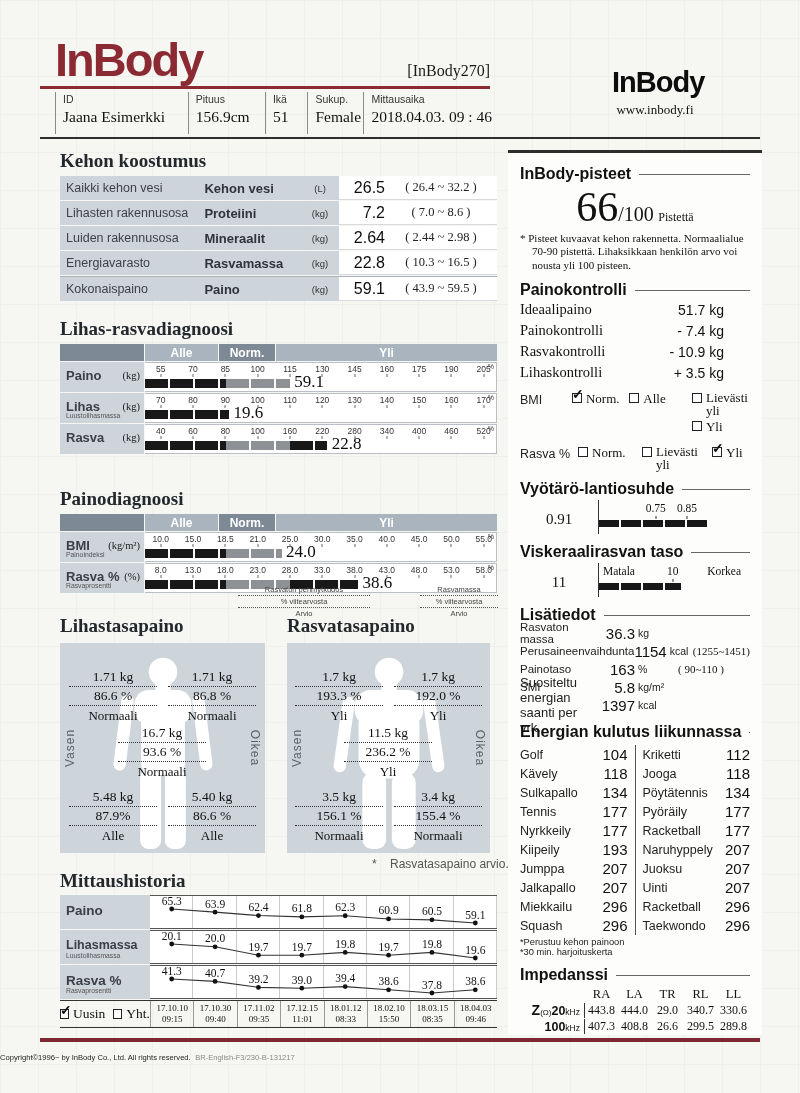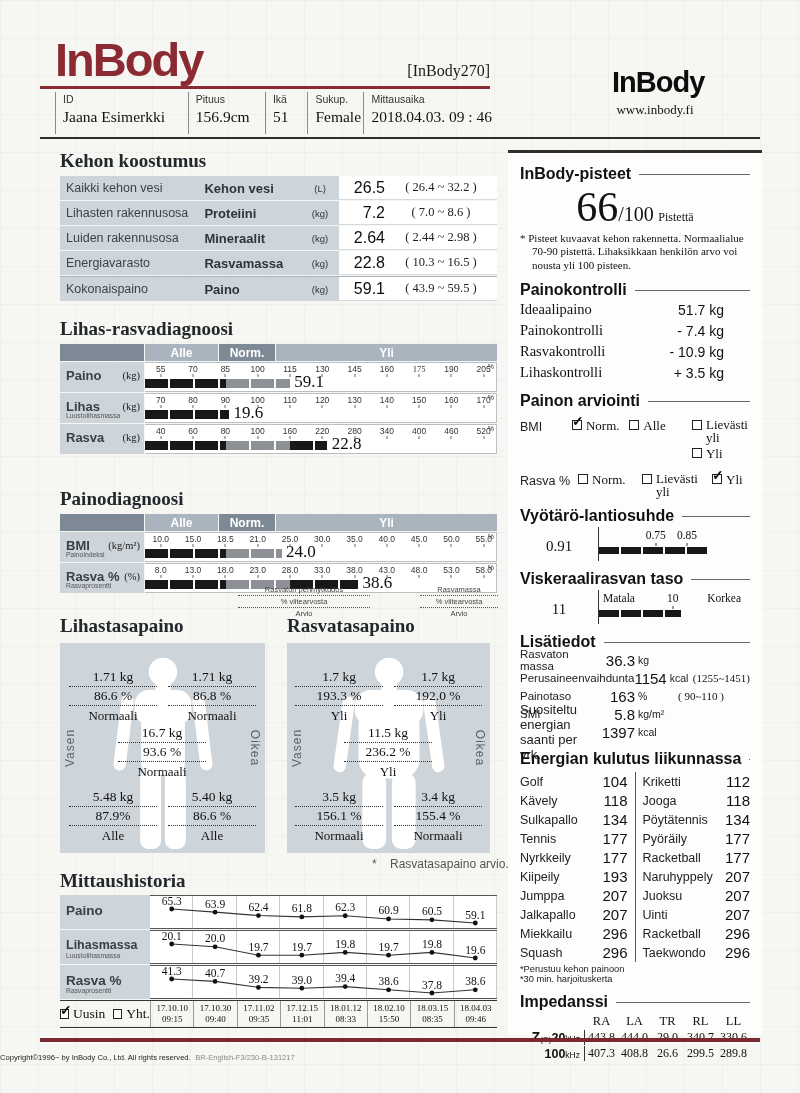--- a/index.html
+++ b/index.html
@@ -243,21 +243,21 @@
           <span class="tick" style="left: 32.1%;">100</span>
           <span class="tickmark" style="left: 32.1%;"></span>
           <span class="tick" style="left: 41.3%;">115</span>
           <span class="tickmark" style="left: 41.3%;"></span>
           <span class="tick" style="left: 50.5%;">130</span>
           <span class="tickmark" style="left: 50.5%;"></span>
           <span class="tick" style="left: 59.7%;">145</span>
           <span class="tickmark" style="left: 59.7%;"></span>
           <span class="tick" style="left: 68.9%;">160</span>
           <span class="tickmark" style="left: 68.9%;"></span>
-          <span class="tick" style="left: 78.1%; font-family: Liberation Serif, serif;">175</span>
+          <span class="tick" style="left: 78.1%;">175</span>
           <span class="tickmark" style="left: 78.1%;"></span>
           <span class="tick" style="left: 87.3%;">190</span>
           <span class="tickmark" style="left: 87.3%;"></span>
           <span class="tick" style="left: 96.5%;">205</span>
           <span class="tickmark" style="left: 96.5%;"></span>
         </div>
     </div>
     <div class="drow">
       <div class="dlabel">
           <span class="nm">Lihas</span>
@@ -644,21 +644,20 @@
       </div>
     <div class="wcrow">
         <span class="wclabel">Rasvakontrolli</span>
         <span class="wcval">- 10.9 kg</span>
       </div>
     <div class="wcrow">
         <span class="wclabel">Lihaskontrolli</span>
         <span class="wcval">+ 3.5 kg</span>
       </div>
 
-    <div class="rsec">Painon arviointi</div>
     <div class="asrow">
       <span class="aslabel">BMI</span>
       <span class="asopt optw">
           <span class="cb checked"></span>
           <span>Norm.</span>
         </span>
       <span class="asopt optn">
           <span class="cb"></span>
           <span>Alle</span>
         </span>

